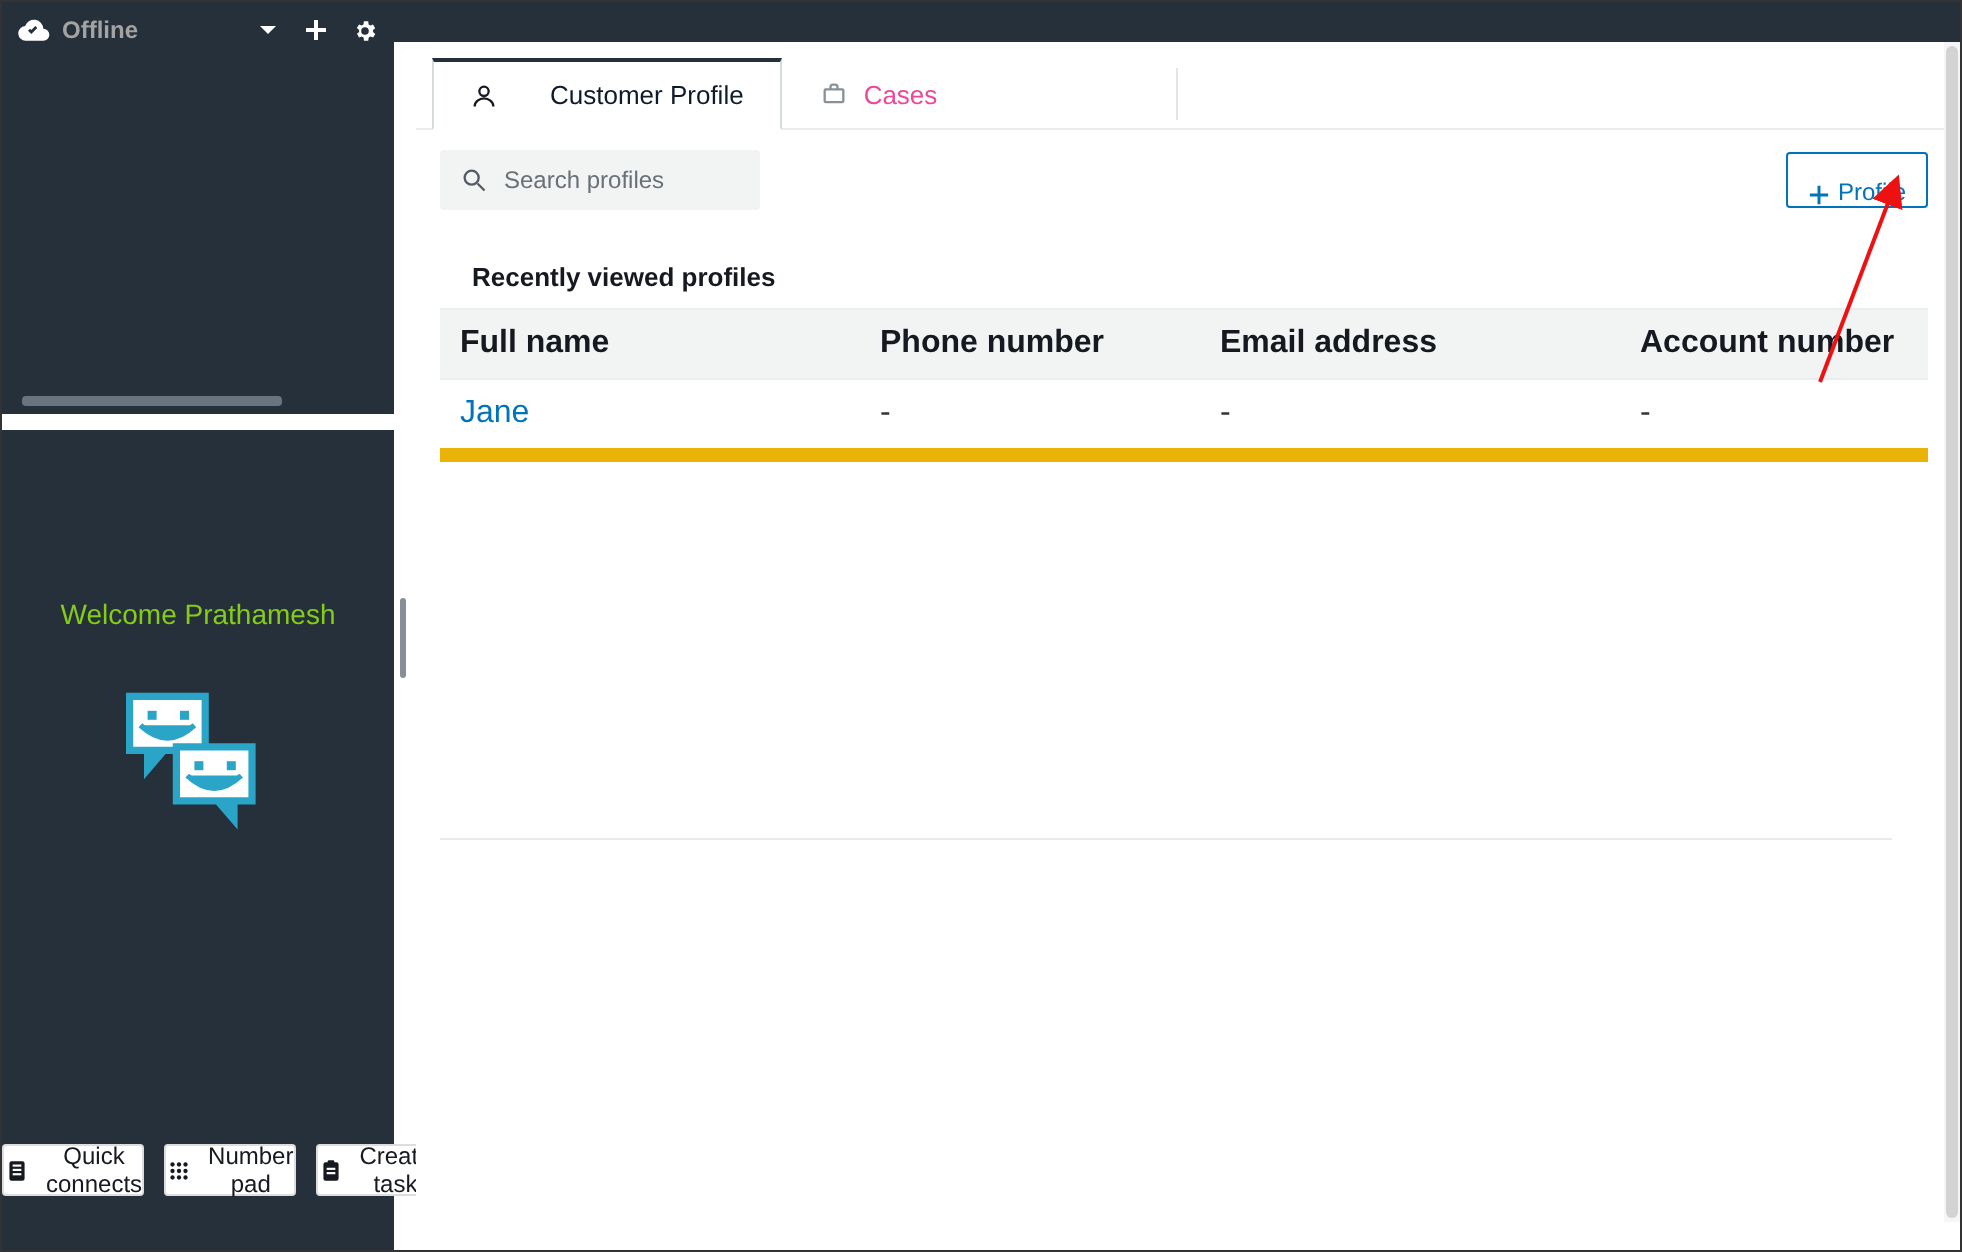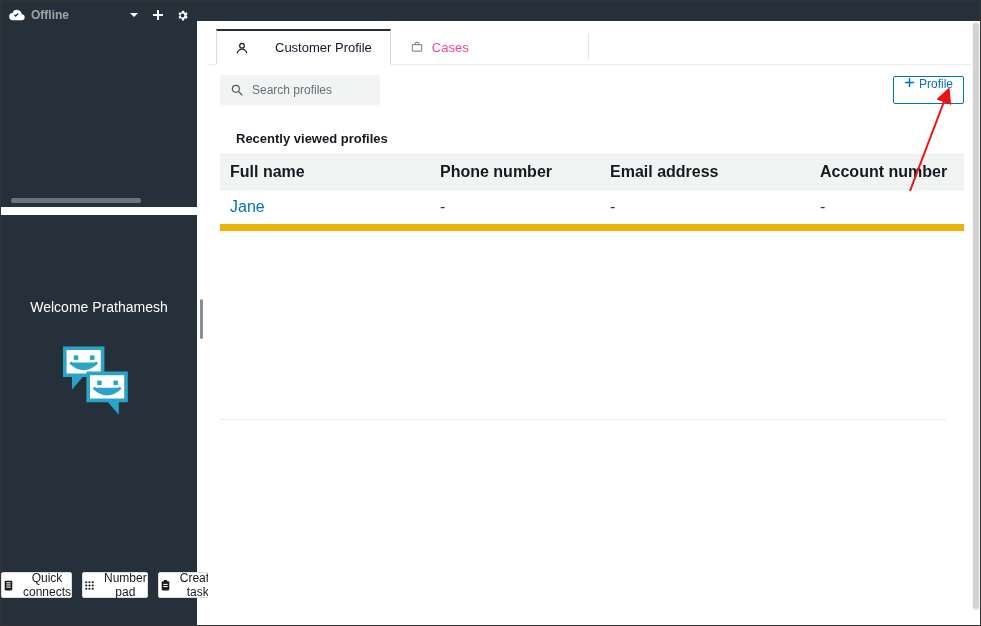--- a/index.html
+++ b/index.html
@@ -13,21 +13,21 @@
   .status-bar .spacer { flex: 1; }
   .status-icon { display: inline-flex; align-items: center; justify-content: center; margin-right: 6px; color: #fff; }
   .status-bar .ctrl { color: #fff; margin-left: 12px; cursor: pointer; display: inline-flex; align-items: center; }
 
   .upper-panel { height: 178px; position: relative; }
   .upper-scroll { position: absolute; left: 10px; bottom: 4px; width: 130px; height: 5px; background: #6a7480; border-radius: 2px; }
 
   .gap { height: 8px; background: #fff; }
 
   .lower-panel { flex: 1; display: flex; flex-direction: column; align-items: center; padding-top: 84px; }
-  .welcome { color: #ffffff; font-size: 14px; font-weight: 400; margin-bottom: 26px; }
+  .welcome { color: #84cc16; font-size: 14px; font-weight: 400; margin-bottom: 26px; }
   .chat-illus { width: 90px; height: 70px; margin-bottom: 40px; position: relative; }
 
   .btn-stack { width: 100%; display: flex; align-items: center; gap: 10px; margin-top: auto; margin-bottom: 27px; }
   .side-btn { width: 156px; height: 26px; background: #fff; color: #16191f; border: 1px solid #ddd; border-radius: 2px; font-size: 12px; display: flex; align-items: center; justify-content: center; gap: 8px; cursor: pointer; }
   .side-btn svg { flex-shrink: 0; }
 
   
   .main-dark { position: absolute; left: 196px; top: 0; right: 0; height: 20px; background: #26303b; }
   .main { position: absolute; left: 207px; top: 20px; right: 4px; bottom: 14px; background: #fff; }
 
@@ -40,21 +40,21 @@
 
   .tabs { display: flex; height: 36px; border-bottom: 1px solid #e9ebed; padding-left: 8px; margin-top:8px; }
   .tab { display: flex; align-items: center; gap: 8px; padding: 0 18px; font-size: 13px; color: #ec4899; border: 1px solid transparent; border-bottom: none; cursor: pointer; position: relative; }
   .tab.active { color: #0f1b2a; border: 1px solid #d5dbdb; border-bottom: 1px solid #fff; border-top: 2px solid #26303b; background:#fff; margin-bottom:-1px;gap:26px; }
   .tab .ticon { display: inline-flex; }
   .tab-divider { width: 1px; height: 26px; background: #e5e5e5; align-self: center; margin-left: 100px;}
 
   .search-row { display: flex; align-items: center; padding: 10px 12px 10px 12px; }
   .search-box { display: flex; align-items: center; gap: 8px; background: #f2f3f3; height: 30px; width: 160px; padding: 0 10px; border-radius: 2px; color: #687078; font-size: 12px; }
   .search-box svg { flex-shrink: 0; }
-  .profile-btn { margin-left: auto; height: 28px; border: 1px solid #0073bb; color: #0073bb; background: #fff; border-radius: 2px; font-size: 12px; display: flex; align-items: flex-start; gap: 4px; padding: 0 10px; cursor: pointer; }
+  .profile-btn { margin-left: auto; height: 28px; border: 1px solid #0073bb; color: #0073bb; background: #fff; border-radius: 2px; font-size: 12px; display: flex; align-items: flex-end; gap: 4px; padding: 0 10px; cursor: pointer; }
 
   .section { padding: 6px 12px 0 12px; }
   .section-title { font-size: 13px; font-weight: 700; color: #16191f; margin: 10px 0 8px 16px; }
 
   table.profiles { width: 100%; border-collapse: collapse; font-size: 16px; }
   table.profiles th { text-align: left; font-weight: 700; background: #f2f3f3; color: #16191f; padding: 8px 10px; border-top: 1px solid #eaeded; border-bottom: 1px solid #eaeded;}
   table.profiles td { padding: 8px 10px; border-bottom: 7px solid #eab308; color: #333; }
   table.profiles td.link { color: #0073bb; cursor: pointer; }
   .col-name { width: 210px; }
   .col-phone { width: 170px; }

